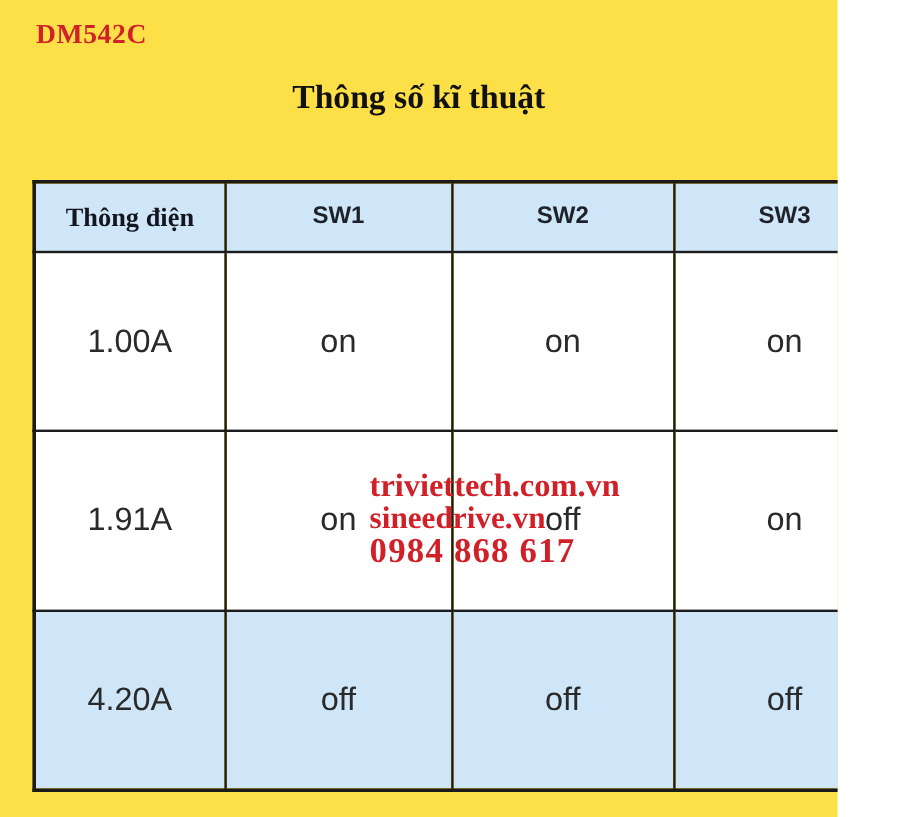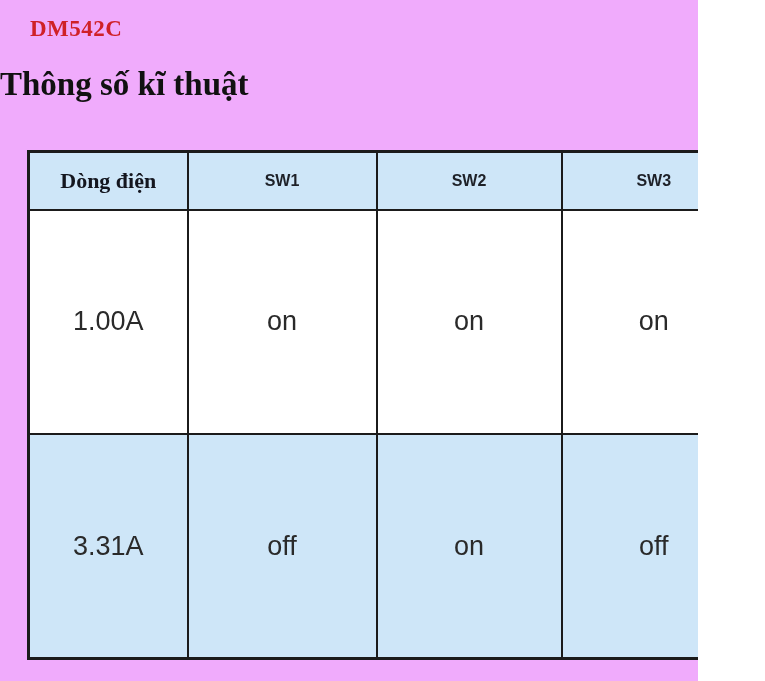--- a/index.html
+++ b/index.html
@@ -1,44 +1,44 @@
 <!DOCTYPE html>
 <html><head>
 <meta charset="utf-8">
 <style>
   * { margin: 0; padding: 0; box-sizing: border-box; }
   html, body { background: #ffffff; }
   .page {
     position: relative;
     width: 698px;
     height: 681px;
-    background: #f0abfc;
+    background: #fde047;
     overflow: hidden;
     font-family: "Liberation Sans", sans-serif;
     text-decoration: underline;
   }
   .brand {
     position: absolute;
     left: 30px;
     top: 16px;
     font-family: "Liberation Serif", "DejaVu Serif", serif;
     font-weight: bold;
     font-size: 23px;
     color: #cf2127;
     letter-spacing: 0.5px;
   }
   .doc-title {
     position: absolute;
     left: 0;
     top: 66px;
     width: 100%;
-    text-align: left;
+    text-align: center;
     font-family: "Liberation Serif", "DejaVu Serif", serif;
     font-weight: bold;
-    font-size: 33px;
+    font-size: 28px;
     color: #111111;
   }
   .spec-table {
     position: absolute;
     left: 27px;
     top: 150px;
     width: 718px;
     height: 510px;
     border-collapse: collapse;
     table-layout: fixed;
@@ -57,21 +57,21 @@
   .spec-table thead tr { height: 58px; background: #cee6f8; }
   .spec-table thead th.current-header {
     font-family: "Liberation Serif", "DejaVu Serif", serif;
     font-weight: bold;
     font-size: 22px;
     color: #14161f;
   }
   .spec-table thead th.sw-header {
     font-family: "Liberation Sans", sans-serif;
     font-weight: bold;
-    font-size: 16px;
+    font-size: 20px;
     color: #1e2128;
   }
   .spec-table tbody tr { height: 56px; background: #ffffff; }
   .spec-table tbody tr.alt { background: #cee6f8; }
   .spec-table tbody td {
     font-family: "Liberation Sans", "DejaVu Sans", sans-serif;
     font-weight: 400;
     font-size: 27px;
     color: #2a2a2a;
   }
@@ -102,36 +102,47 @@
 
   <table class="spec-table">
     <colgroup>
       <col class="c0">
         <col class="c1">
         <col class="c2">
         <col class="c3">
     </colgroup>
     <thead>
       <tr>
-        <th class="current-header">Dòng điện</th>
+        <th class="current-header">Thông điện</th>
         <th class="sw-header">SW1</th>
         <th class="sw-header">SW2</th>
         <th class="sw-header">SW3</th>
       </tr>
     </thead>
     <tbody>
       <tr>
         <td>1.00A</td>
         <td>on</td>
         <td>on</td>
         <td>on</td>
       </tr>
-      <tr class="alt">
-        <td>3.31A</td>
+      <tr>
+        <td>1.91A</td>
+        <td>on</td>
         <td>off</td>
         <td>on</td>
+      </tr>
+      <tr class="alt">
+        <td>4.20A</td>
+        <td>off</td>
+        <td>off</td>
         <td>off</td>
       </tr>
     </tbody>
   </table>
 
+  <div class="watermark">
+    <div class="wm1">triviettech.com.vn</div>
+    <div class="wm2">sineedrive.vn</div>
+    <div class="wm3">0984 868 617</div>
+  </div>
 
 </div>
 
 </body></html>

